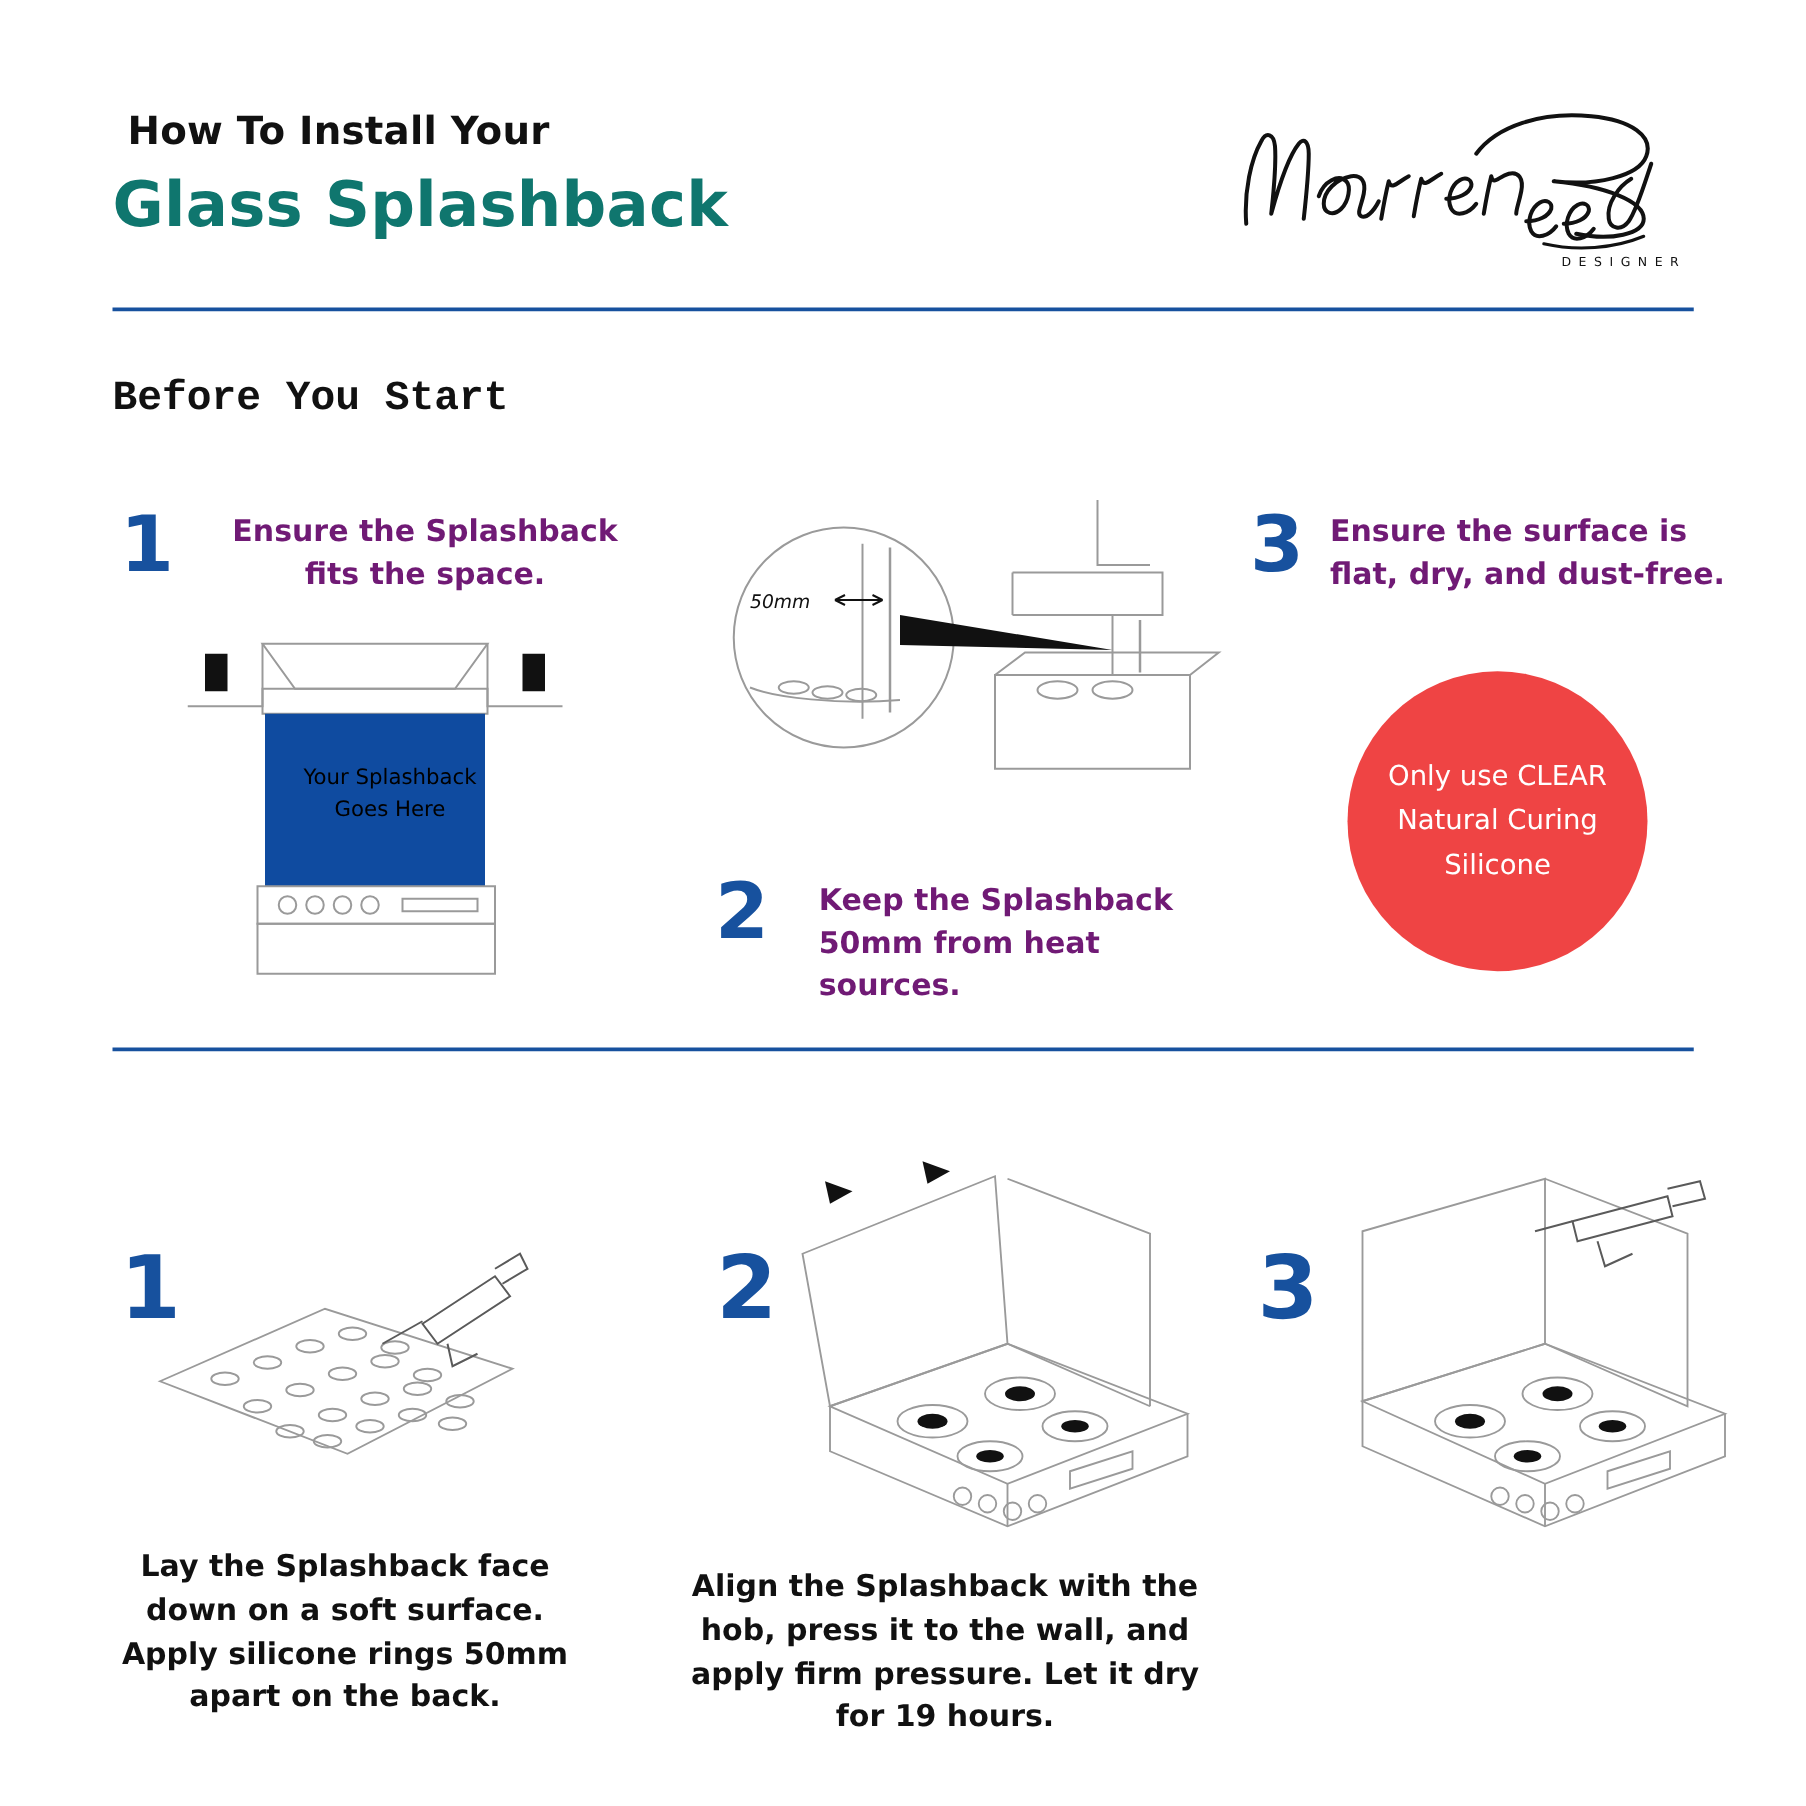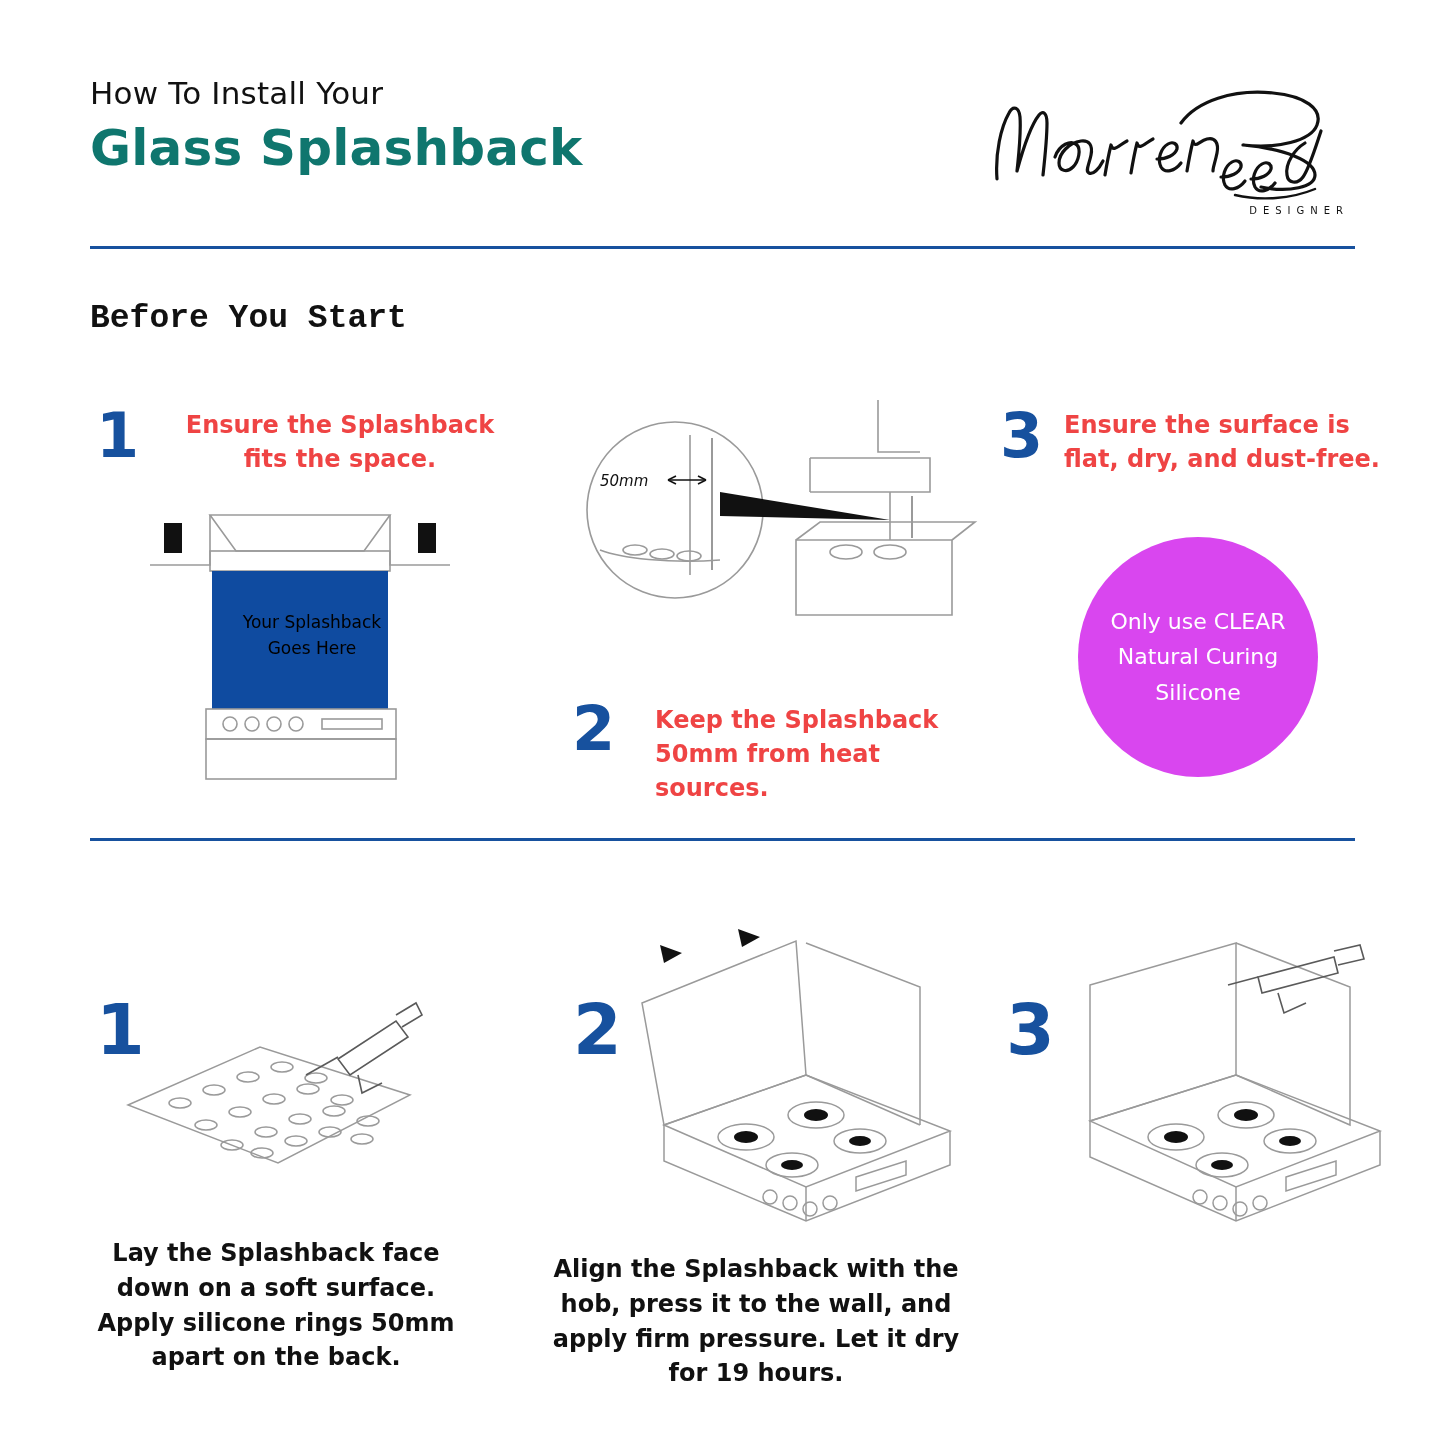--- a/index.html
+++ b/index.html
@@ -25,24 +25,24 @@
   
   .header {
     position: absolute;
     left: 90px;
     top: 75px;
     width: 1265px;
     height: 160px;
   }
   .title-kicker {
     font-size: 31px;
-    font-weight: normal;
+    font-weight: bold;
     letter-spacing: 0.2px;
     color: #111111;
-    margin: 0;
+    margin: 12px;
   }
   .title-main {
     font-size: 50px;
     font-weight: bold;
     letter-spacing: 0.2px;
     color: #0f766e;
     margin: 8px 0 0 0;
   }
   .brand {
     position: absolute;
@@ -92,33 +92,33 @@
     line-height: 1;
   }
   .stepnum.big { font-size: 62px; }
   .stepnum.huge { font-size: 70px; }
 
   .steptext {
     position: absolute;
     font-size: 24px;
     font-weight: bold;
     line-height: 1.42;
-    color: #ef4444;
+    color: #701a75;
   }
   .steptext.center { text-align: center; }
 
   
   .blue-circle {
     position: absolute;
     left: 1078px;
     top: 537px;
     width: 240px;
     height: 240px;
     border-radius: 50%;
-    background: #d946ef;
+    background: #ef4444;
     color: #ffffff;
     display: flex;
     align-items: center;
     justify-content: center;
     text-align: center;
     font-size: 22px;
     line-height: 1.6;
     padding: 0 18px;
     box-sizing: border-box;
   }

